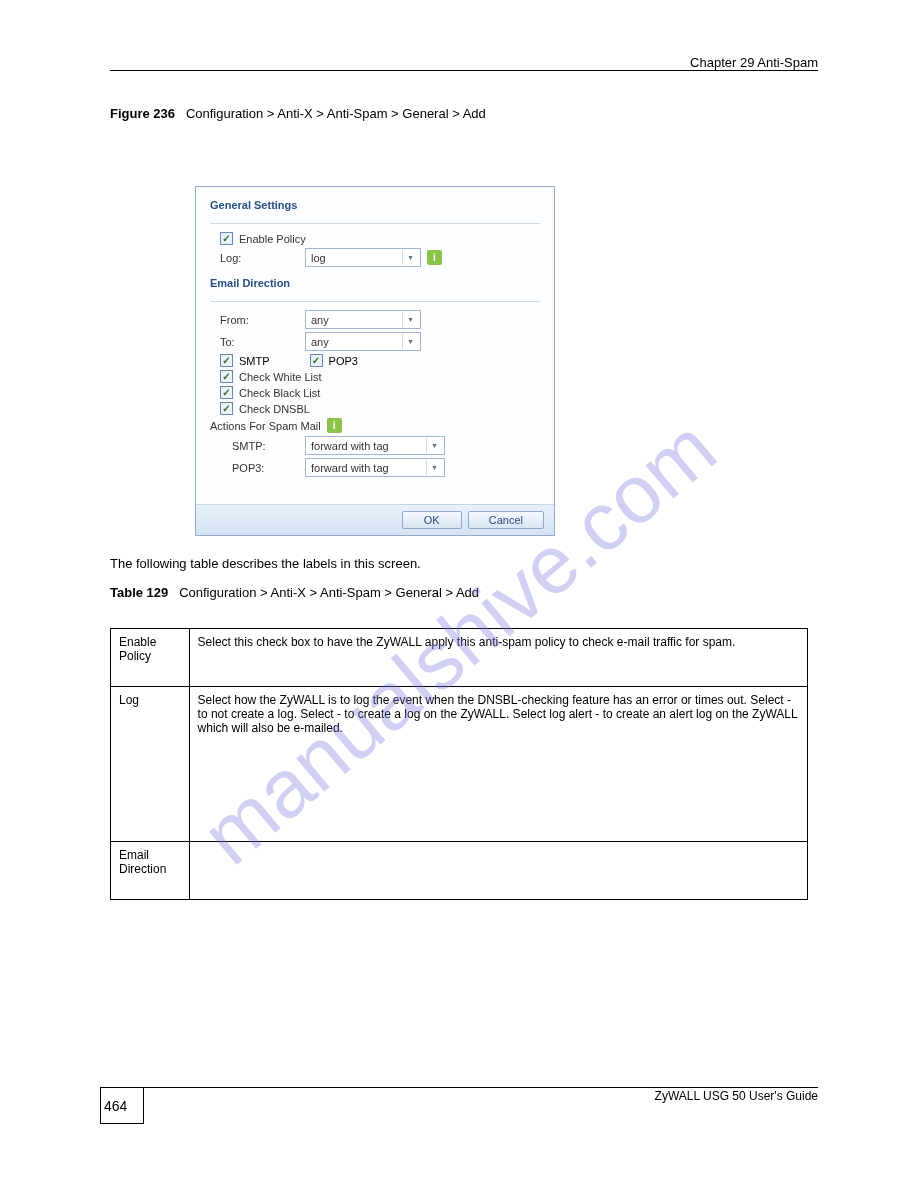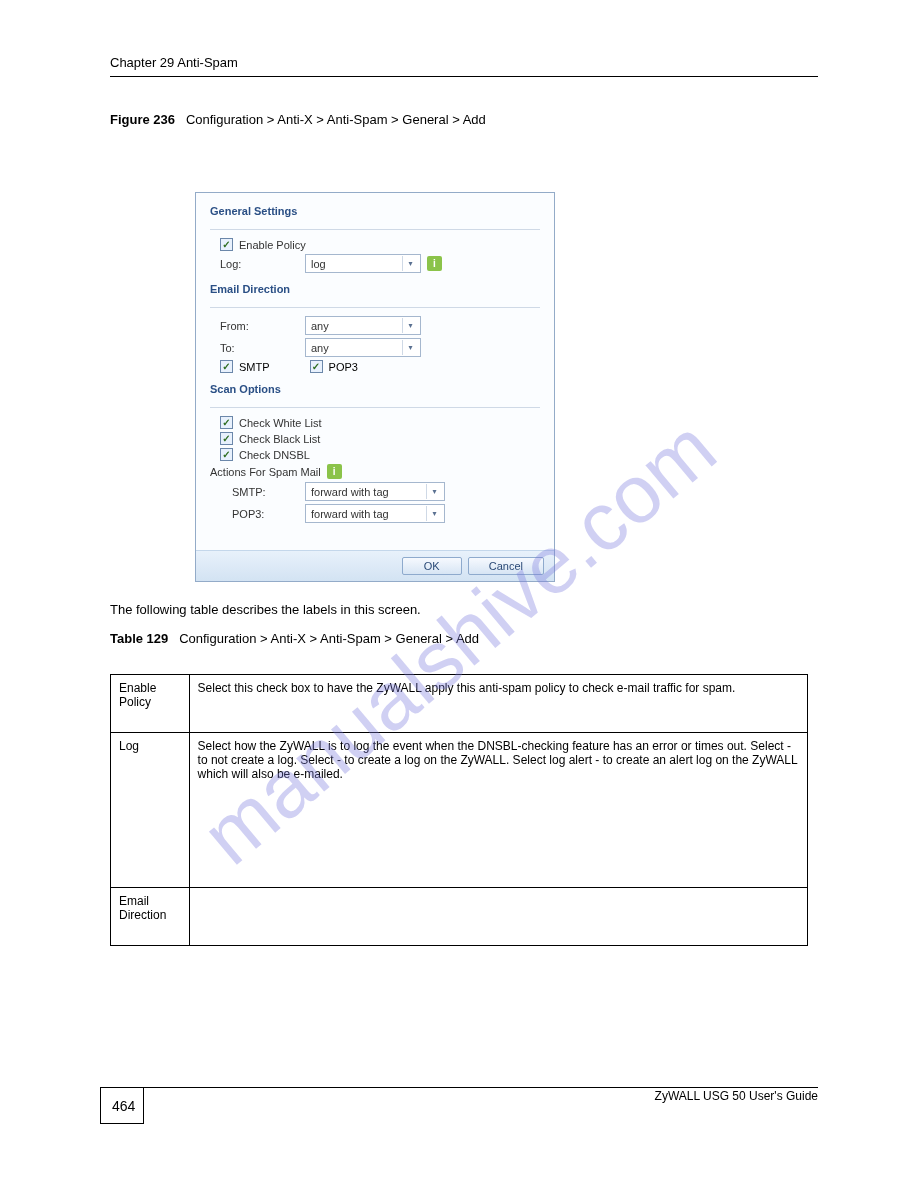--- a/index.html
+++ b/index.html
@@ -8,21 +8,21 @@
     height: 1188px;
     background: #fff;
     font-family: Arial, Helvetica, sans-serif;
     color: #000;
     position: relative;
     font-size: 13px;
   }
   .page-header {
     border-bottom: 1.5px solid #000;
     margin: 55px 100px 0 110px;
-    padding-bottom: 6px;
+    text-align: right;
     font-size: 13px;
   }
   .dialog-wrap {
     margin: 65px 0 0 195px;
     width: 360px;
   }
   .dialog {
     border: 1px solid #93abc8;
     background: #fff;
   }
@@ -229,21 +229,20 @@
         <div class="proto-item">
           <span class="chk">✓</span>
           <span>SMTP</span>
         </div>
         <div class="proto-item">
           <span class="chk">✓</span>
           <span>POP3</span>
         </div>
       </div>
 
-      <div class="section-head">Scan Options</div>
       <div class="row">
         <span class="chk">✓</span>
         <span>Check White List</span>
       </div>
       <div class="row">
         <span class="chk">✓</span>
         <span>Check Black List</span>
       </div>
       <div class="row">
         <span class="chk">✓</span>
@@ -297,14 +296,14 @@
   </tr>
   <tr class="row-mid">
     <td>Email Direction</td>
     <td></td>
   </tr>
 </tbody>
   </table>
 
 <div style="position:absolute; left:100px; right:100px; bottom:100px; border-top:1.5px solid #000;"></div>
 <div style="position:absolute; left:100px; bottom:64px; width:44px; height:36px; border:1.5px solid #000; border-top:none;"></div>
-<div style="position:absolute; left:112px; bottom:74px; font-size:14px;">464</div>
+<div style="position:absolute; left:104px; bottom:74px; font-size:14px;">464</div>
 <div style="position:absolute; right:100px; bottom:85px; font-size:12px;">ZyWALL USG 50 User's Guide</div>
 
 </body></html>

